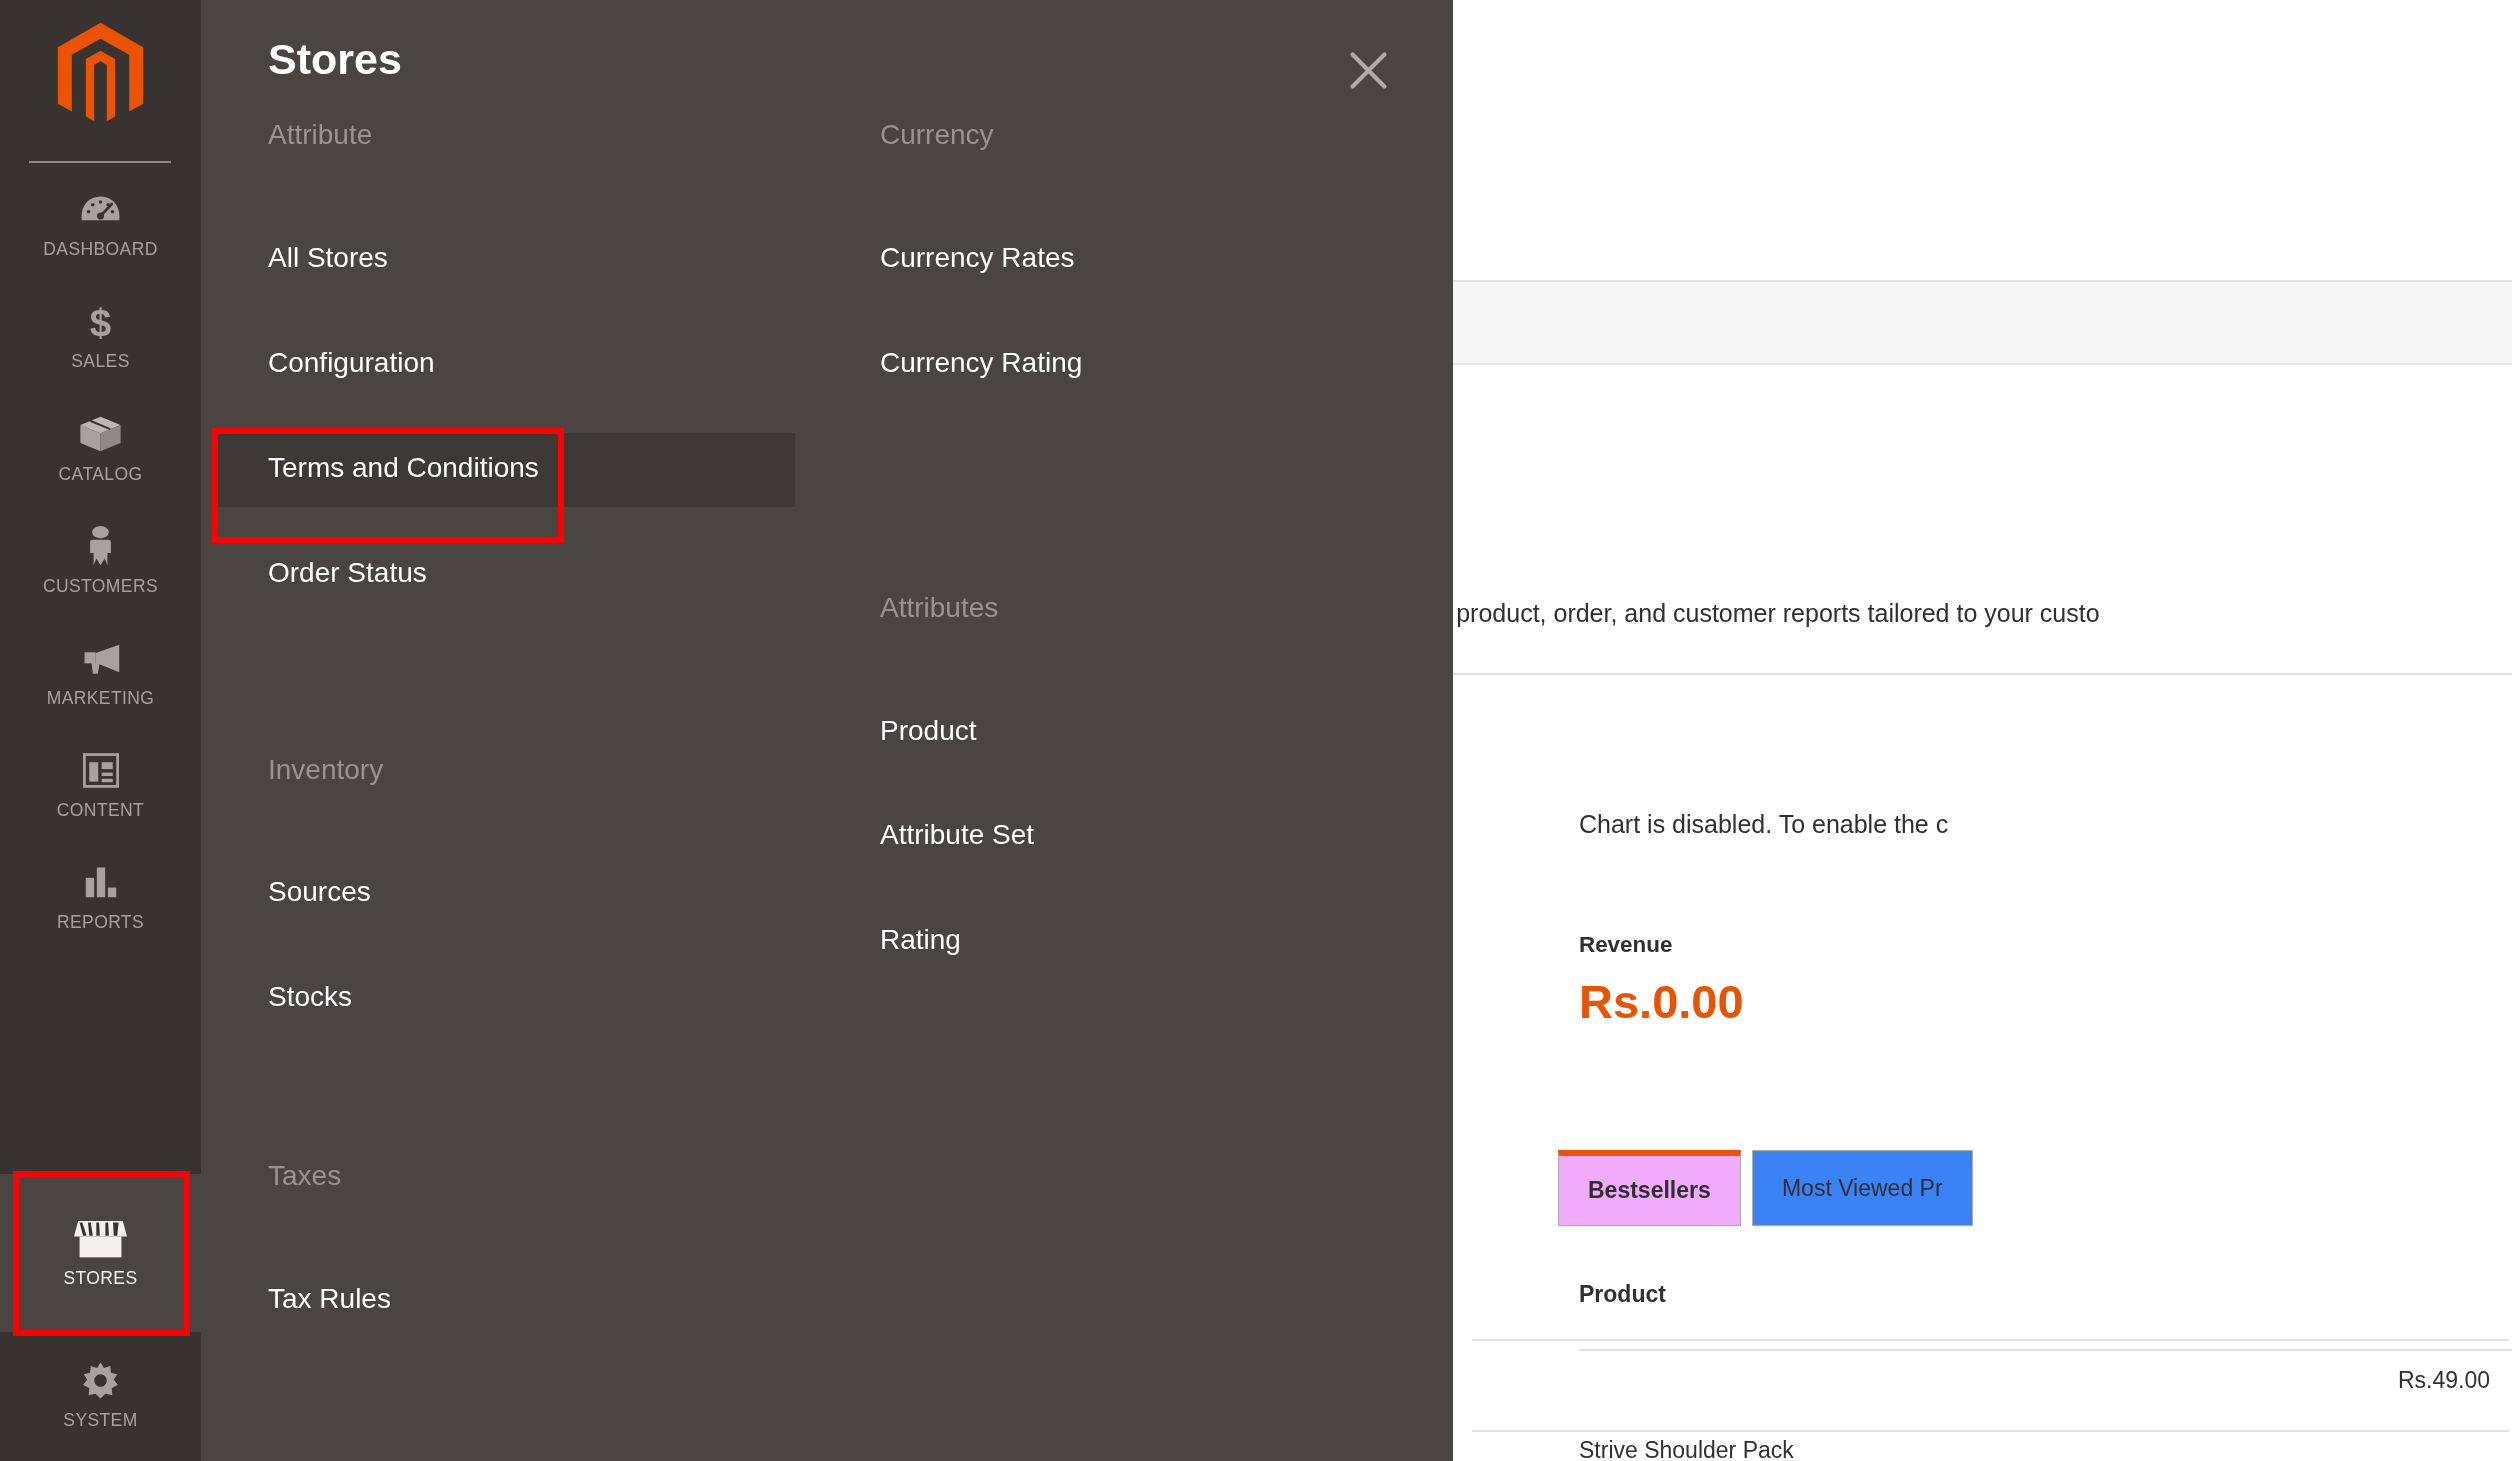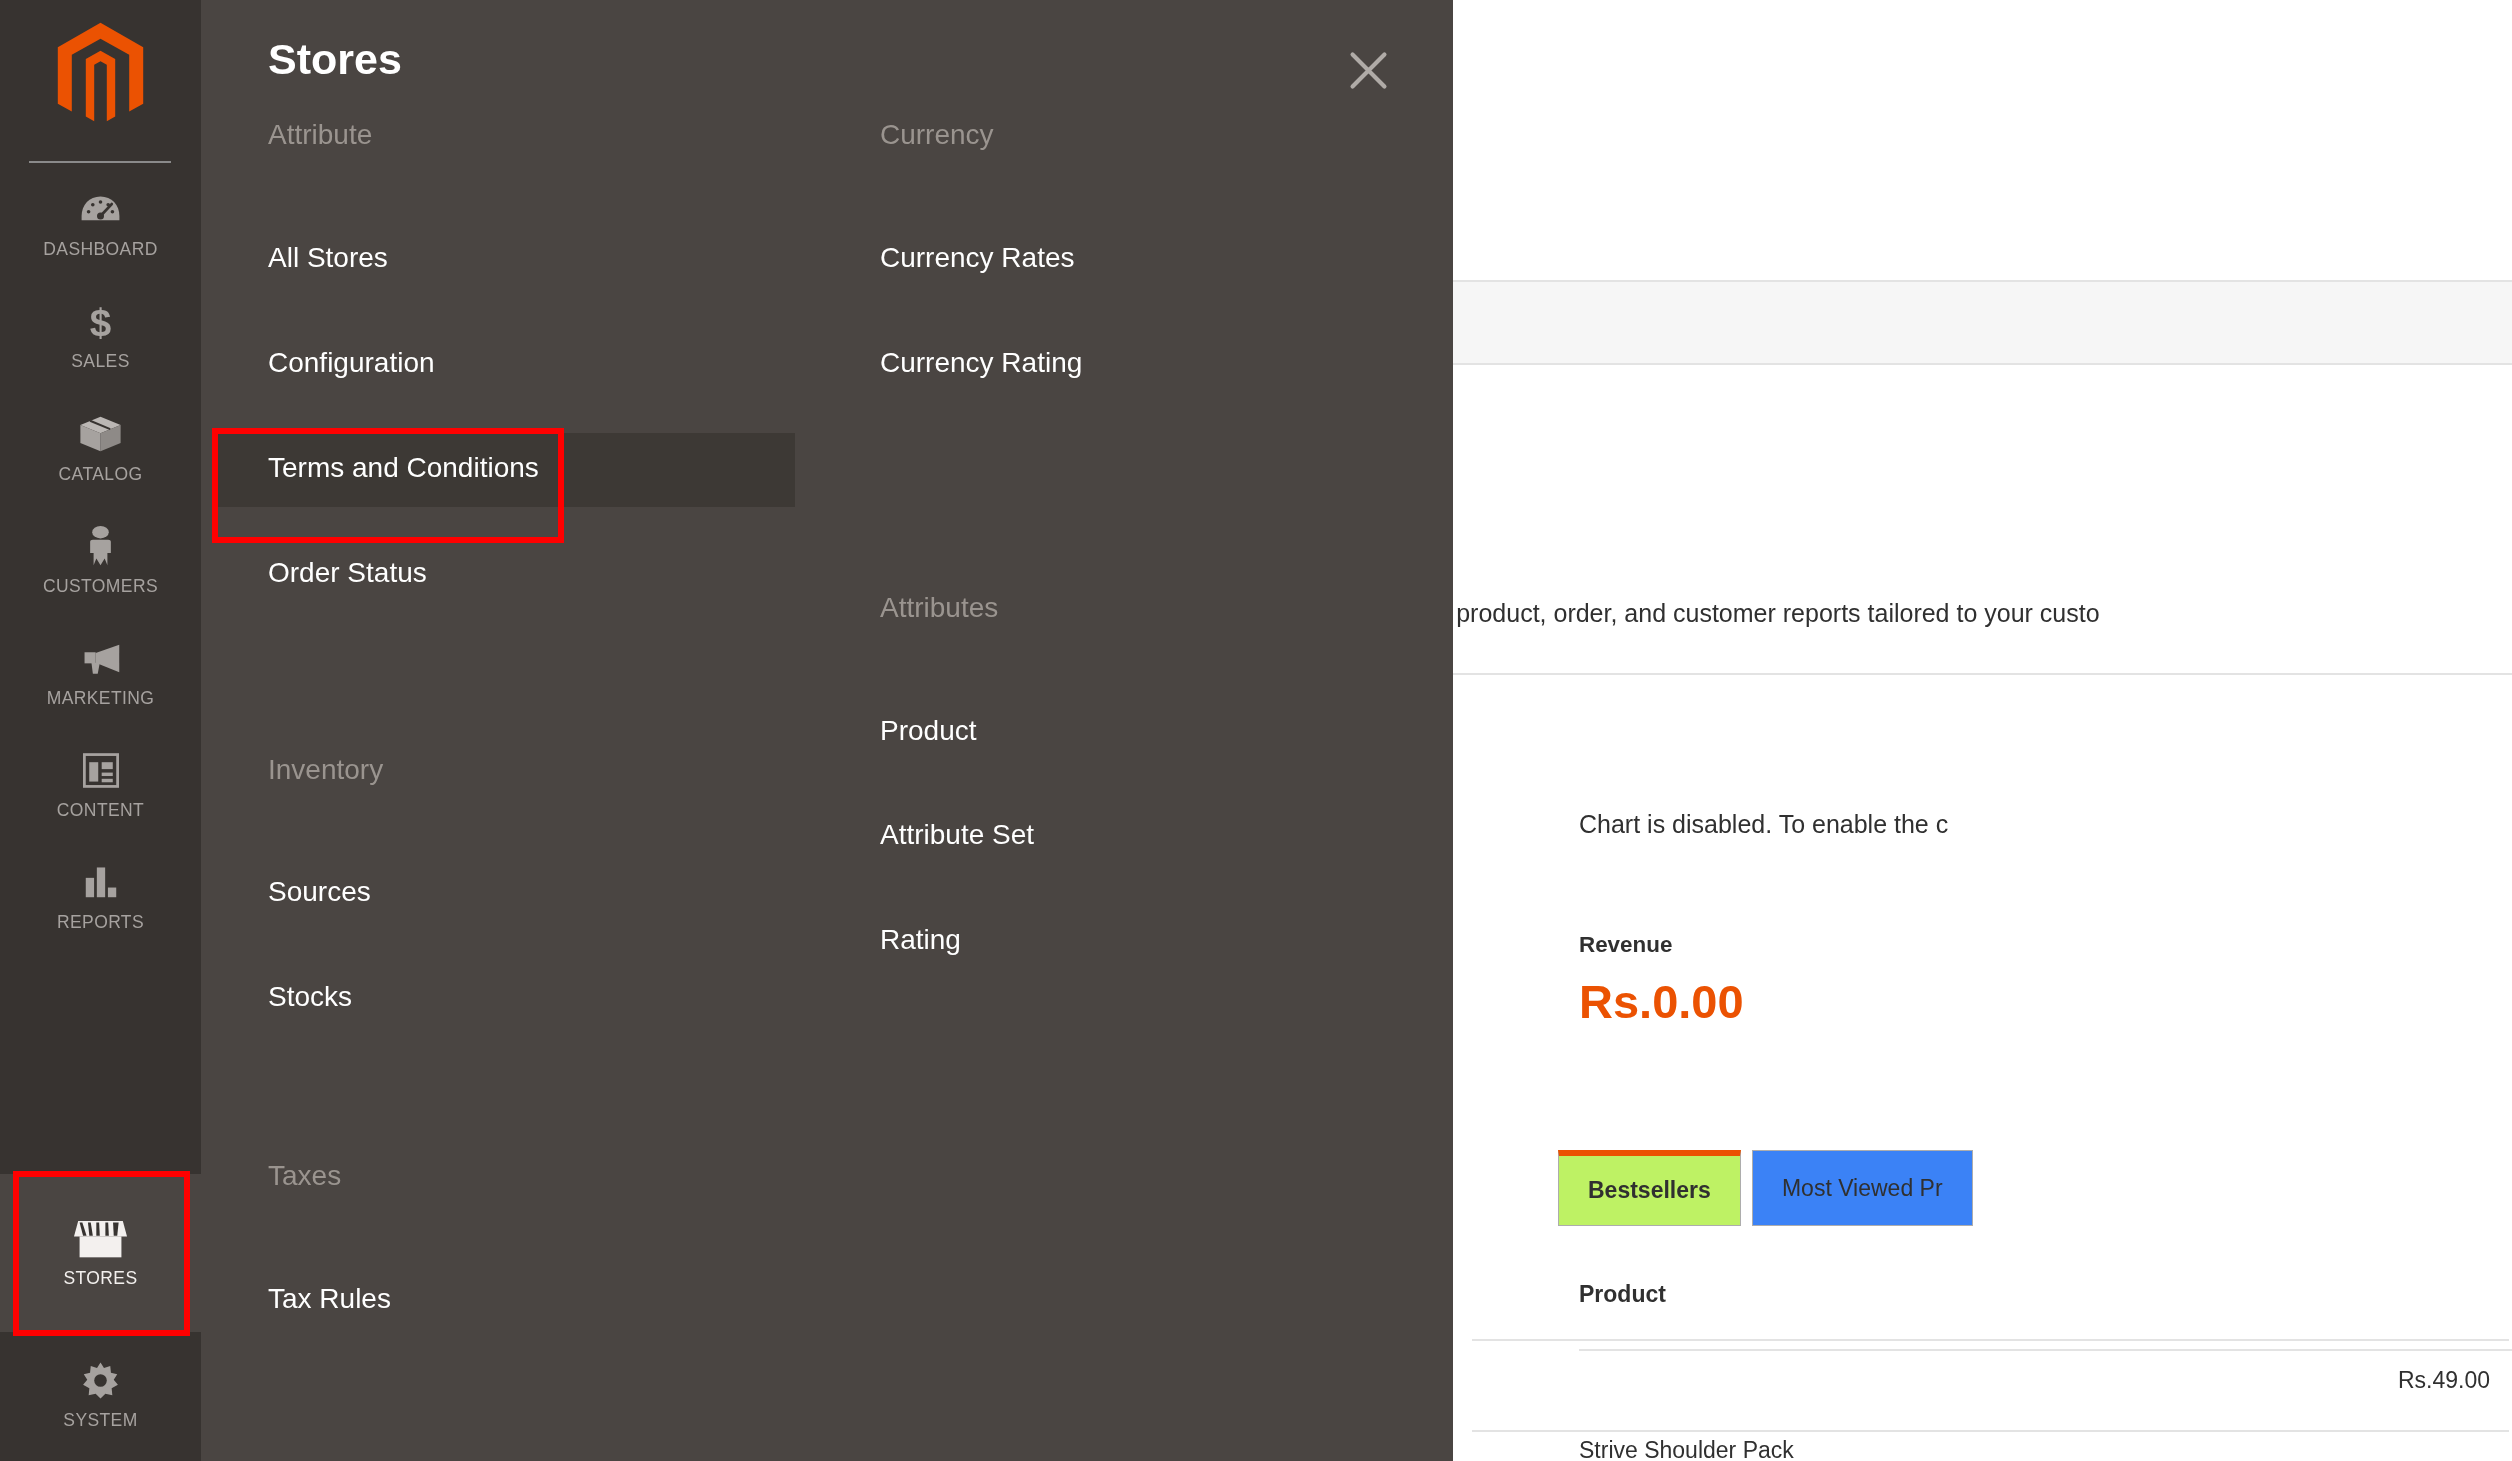--- a/index.html
+++ b/index.html
@@ -47,21 +47,21 @@
     font-size: 47px; font-weight: bold; color: #eb5202;
   }
 
   
   .tabs { position: absolute; left: 105px; top: 1150px; display: flex; align-items: flex-end; }
   .tab {
     height: 76px; display: flex; align-items: center;
     padding: 0 29px; font-size: 23px;
   }
   .tab-active {
-    background: #bef264; color: #303030; font-weight: bold;
+    background: #f0abfc; color: #303030; font-weight: bold;
     border: 1.4px solid #adadad; border-top: 6.3px solid #eb5202;
   }
   .tab-inactive {
     background: #3b82f6; color: #303030;
     border: 1.4px solid #adadad;
     margin-left: 11.2px;
   }
   .product-col-head {
     position: absolute; left: 126px; top: 1281px;
     font-size: 23px; font-weight: bold; color: #303030;

